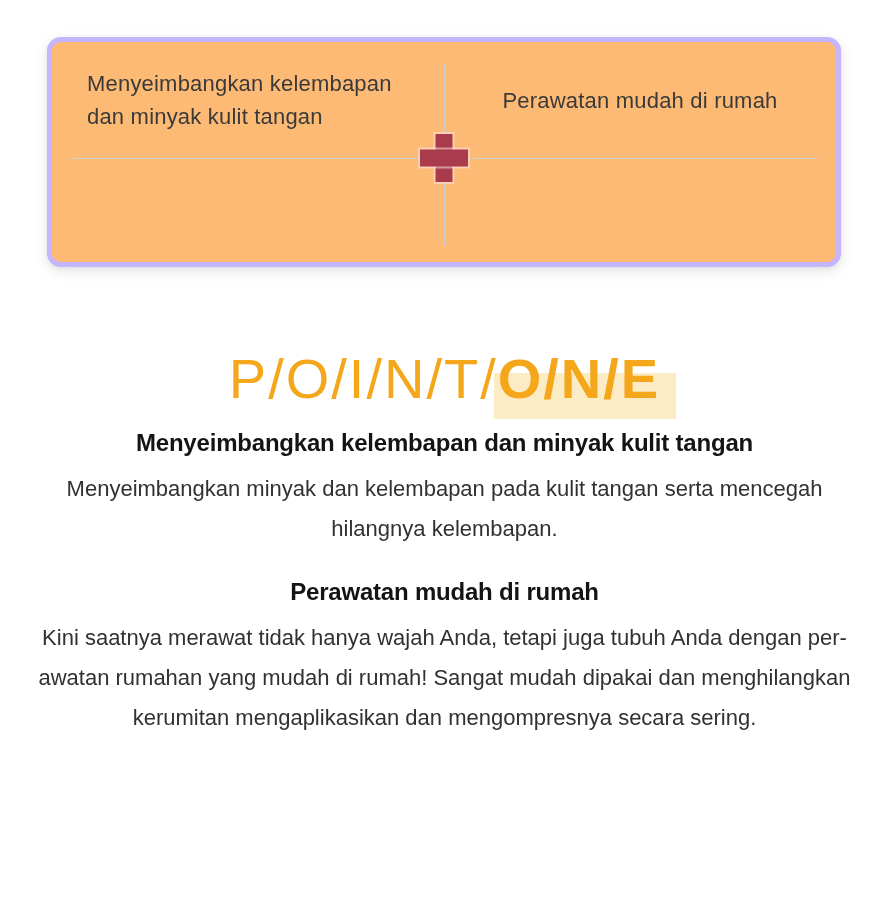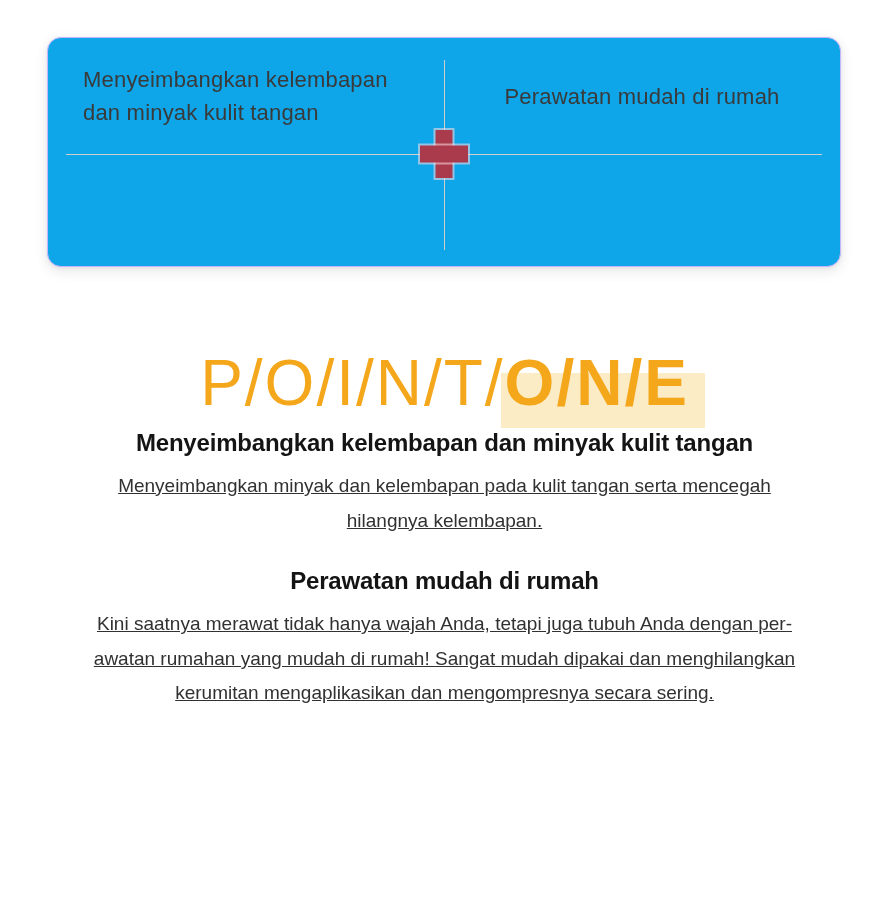--- a/index.html
+++ b/index.html
@@ -25,23 +25,23 @@
     background: #fff;
     overflow: hidden;
     position: relative;
   }
 
   
   .benefits-card {
     position: absolute;
     left: 47px; top: 37px;
     width: 794px; height: 230px;
-    background: #0ea5e9;
+    background: #fdba74;
     border-radius: 14px;
-    border: 1px solid #c4b5fd;
+    border: 5px solid #c4b5fd;
     box-shadow: 0 4px 14px rgba(0,0,0,0.10), 0 1px 4px rgba(0,0,0,0.06);
     display: grid;
     grid-template-columns: 1fr 1fr;
     grid-template-rows: 116px 1fr;
   }
   .cell {
     display: flex;
     align-items: center;
     font-size: 22px;
     line-height: 1.5;
@@ -88,21 +88,21 @@
     top: 50%; left: 0; right: 0;
     height: 17px;
     transform: translateY(-50%);
   }
 
   
   .point-heading {
     position: absolute;
     left: 0; right: 0; top: 346px;
     text-align: center;
-    font-size: 64px;
+    font-size: 56px;
     letter-spacing: 2px;
     color: var(--point-text);
     white-space: nowrap;
   }
   .point-light { font-weight: 300; }
   .point-bold {
     font-weight: 800;
     position: relative;
     z-index: 0;
   }
@@ -126,26 +126,25 @@
   .section { margin-bottom: 29px; }
   .section:last-child { margin-bottom: 0; }
   .section-title {
     font-size: 24px;
     font-weight: bold;
     color: var(--heading-text);
     letter-spacing: -0.2px;
     margin: 0 0 11px 0;
   }
   .section-body {
-    font-size: 19px;
+    font-size: 22px;
     line-height: 1.82;
     color: var(--body-text);
     margin: 12px;
     white-space: pre-line;
-    text-decoration: underline;
   }
 </style>
 </head>
 <body>
 
 <div class="page">
 
   <div class="benefits-card">
     <div class="cell left-align">Menyeimbangkan kelembapan
 dan minyak kulit tangan</div>

